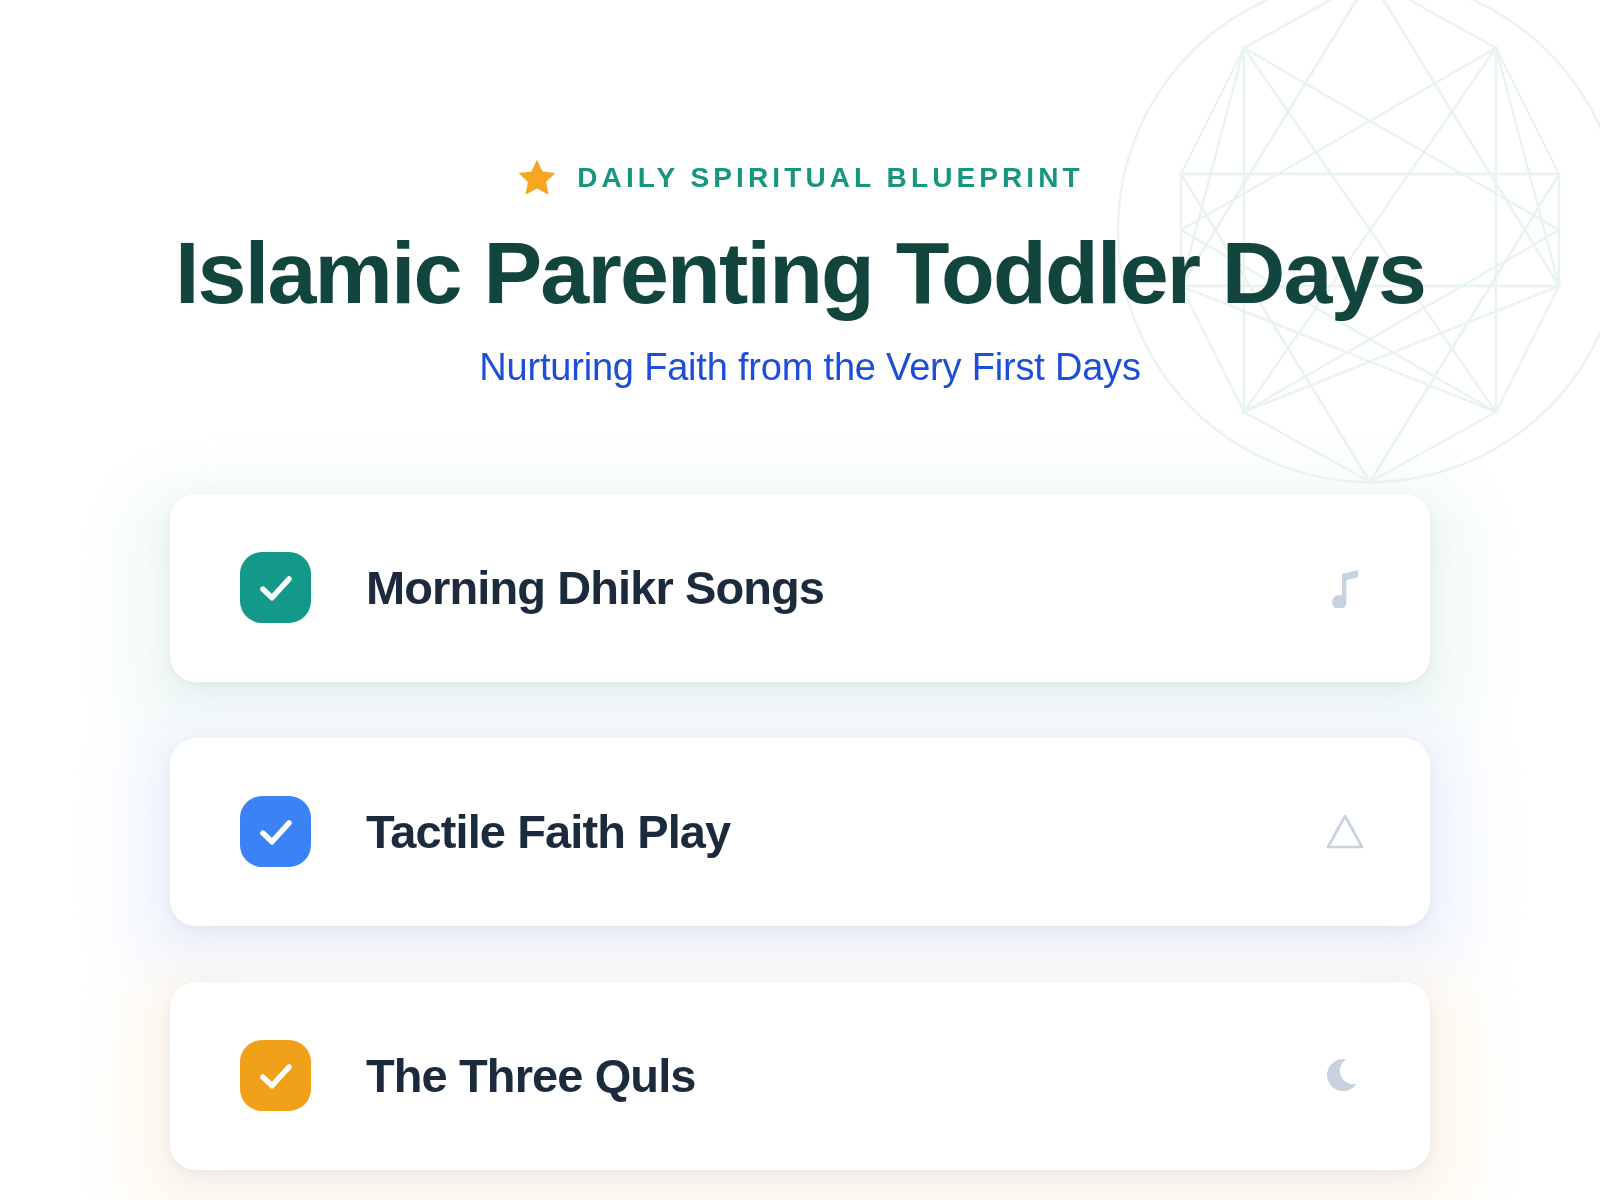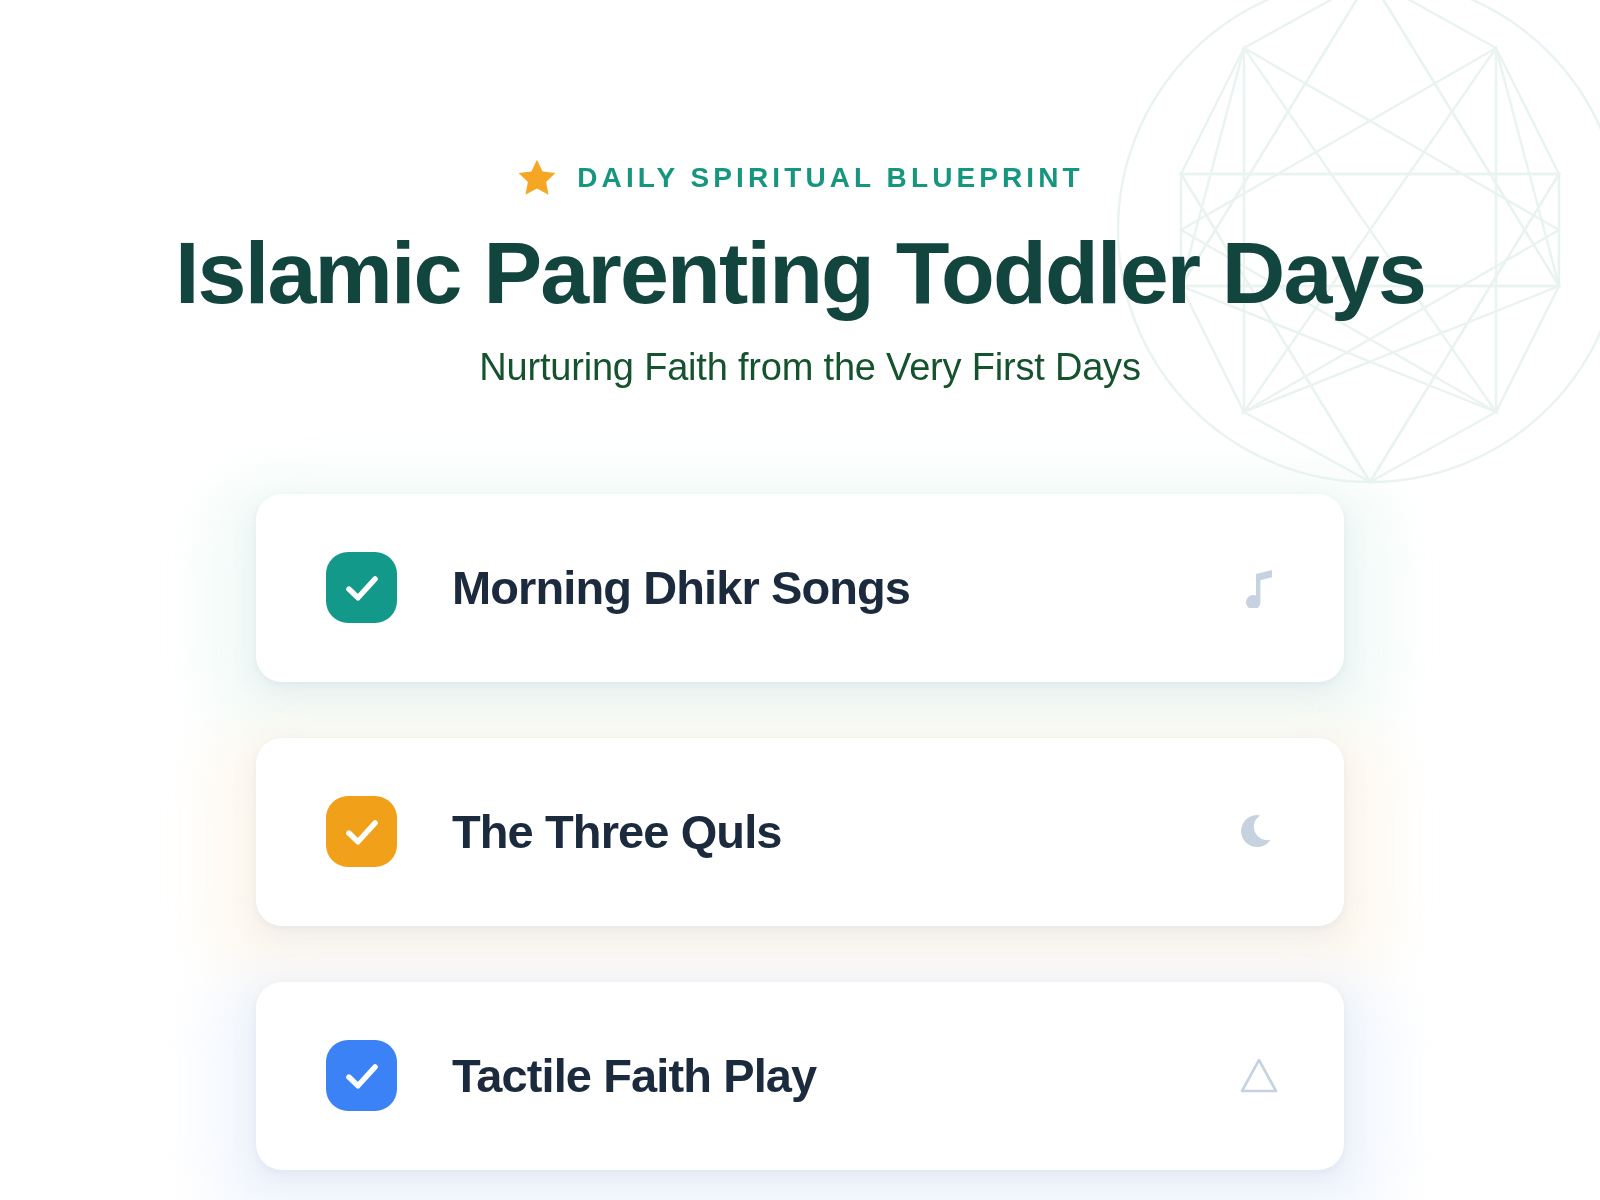--- a/index.html
+++ b/index.html
@@ -66,39 +66,39 @@
     letter-spacing:-1.8px;
     color:#13453f;
     line-height:1.05;
     white-space:nowrap;
   }
 
   .subtitle {
     margin-top:26px;
     font-size:38px;
     font-weight:normal;
-    color:#14532d;
+    color:#1d4ed8;
     letter-spacing:-0.2px;
     line-height:1.2;
     padding-left:20px;
   }
 
   
   .card-list {
     position:relative;
     z-index:2;
     margin-top:103px;
     display:flex;
     flex-direction:column;
     gap:56px;
   }
 
   .card-wrap {
     position:relative;
-    width:1088px;
+    width:1260px;
     margin:0 auto;
   }
 
   
   .card-glow {
     position:absolute;
     left:-46px; right:-46px; top:-14px; bottom:-58px;
     border-radius:60px;
     filter:blur(26px);
     opacity:.55;
@@ -203,49 +203,49 @@
         <div class="card-spacer"></div>
         <div class="card-badge">
           <svg width="34" height="40" viewBox="0 0 34 40" xmlns="http://www.w3.org/2000/svg">
             <path fill="#c7d2e0" d="M30 2 L14 6 L14 27.5 A7.2 7.2 0 1 0 18.4 33.4 L18.4 12.2 L30 9.2 Z"></path>
           </svg>
         </div>
       </div>
     </div>
 
     <div class="card-wrap">
+      <div class="card-glow" style="background:#e8effc;"></div>
+      <div class="card">
+        <div class="checkbox" style="background:#3b82f6;">
+          <svg class="check-glyph" viewBox="0 0 24 24" xmlns="http://www.w3.org/2000/svg" fill="none" stroke="#ffffff" stroke-width="3.1" stroke-linecap="round" stroke-linejoin="round">
+            <polyline points="4.5,12.6 9.7,17.6 19.5,6.8"></polyline>
+          </svg>
+        </div>
+        <div class="card-label">Tactile Faith Play</div>
+        <div class="card-spacer"></div>
+        <div class="card-badge">
+          <svg width="42" height="40" viewBox="0 0 42 40" xmlns="http://www.w3.org/2000/svg" fill="none" stroke="#c7d2e0" stroke-width="2.6" stroke-linejoin="round">
+            <polygon points="21,4 38,35 4,35"></polygon>
+          </svg>
+        </div>
+      </div>
+    </div>
+
+    <div class="card-wrap">
       <div class="card-glow" style="background:#fdf3e2;"></div>
       <div class="card">
         <div class="checkbox" style="background:#f0a019;">
           <svg class="check-glyph" viewBox="0 0 24 24" xmlns="http://www.w3.org/2000/svg" fill="none" stroke="#ffffff" stroke-width="3.1" stroke-linecap="round" stroke-linejoin="round">
             <polyline points="4.5,12.6 9.7,17.6 19.5,6.8"></polyline>
           </svg>
         </div>
         <div class="card-label">The Three Quls</div>
         <div class="card-spacer"></div>
         <div class="card-badge">
           <svg width="38" height="40" viewBox="0 0 38 40" xmlns="http://www.w3.org/2000/svg">
             <path fill="#c7d2e0" d="M30.5 27.8 A16 16 0 1 1 20.2 3.4 A13.4 13.4 0 0 0 30.5 27.8 Z"></path>
           </svg>
         </div>
       </div>
     </div>
 
-    <div class="card-wrap">
-      <div class="card-glow" style="background:#e8effc;"></div>
-      <div class="card">
-        <div class="checkbox" style="background:#3b82f6;">
-          <svg class="check-glyph" viewBox="0 0 24 24" xmlns="http://www.w3.org/2000/svg" fill="none" stroke="#ffffff" stroke-width="3.1" stroke-linecap="round" stroke-linejoin="round">
-            <polyline points="4.5,12.6 9.7,17.6 19.5,6.8"></polyline>
-          </svg>
-        </div>
-        <div class="card-label">Tactile Faith Play</div>
-        <div class="card-spacer"></div>
-        <div class="card-badge">
-          <svg width="42" height="40" viewBox="0 0 42 40" xmlns="http://www.w3.org/2000/svg" fill="none" stroke="#c7d2e0" stroke-width="2.6" stroke-linejoin="round">
-            <polygon points="21,4 38,35 4,35"></polygon>
-          </svg>
-        </div>
-      </div>
-    </div>
-
   </div>
 </div>
 
 </body></html>

